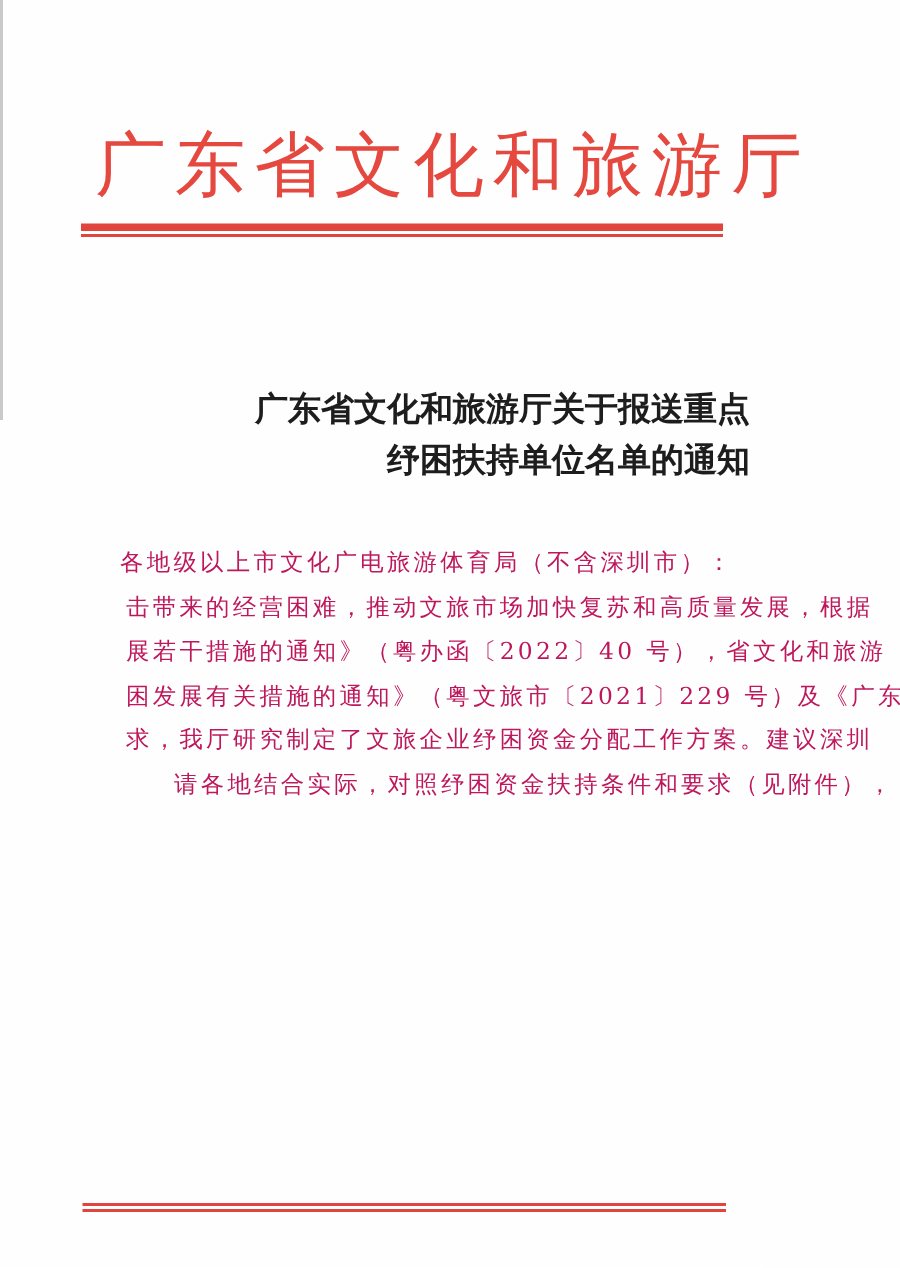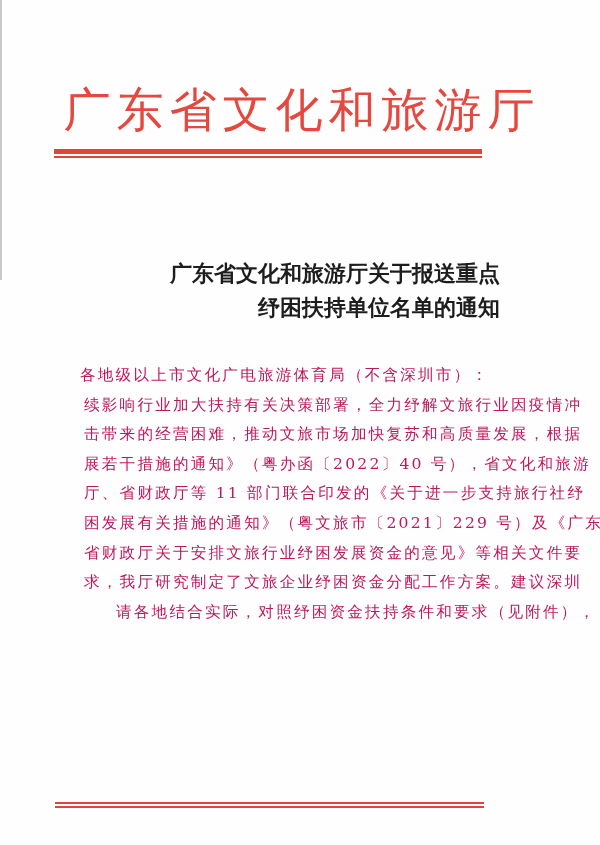--- a/index.html
+++ b/index.html
@@ -41,26 +41,23 @@
   <div class="rule-top-thin"></div>
 
   <div class="doc-title">
     <div>广东省文化和旅游厅关于报送重点</div>
     <div>纾困扶持单位名单的通知</div>
   </div>
 
   <div class="body">
     <div class="line" style="margin-left:-4px;">各地级以上市文化广电旅游体育局（不含深圳市）：</div>
     <div>
-      <div class="line">续影响行业加大扶持有关决策部署，全力纾解文旅行业因疫情冲</div>
       <div class="line">击带来的经营困难，推动文旅市场加快复苏和高质量发展，根据</div>
       <div class="line">展若干措施的通知》（粤办函〔2022〕40 号），省文化和旅游</div>
-      <div class="line">厅、省财政厅等 11 部门联合印发的《关于进一步支持旅行社纾</div>
       <div class="line">困发展有关措施的通知》（粤文旅市〔2021〕229 号）及《广东</div>
-      <div class="line">省财政厅关于安排文旅行业纾困发展资金的意见》等相关文件要</div>
       <div class="line">求，我厅研究制定了文旅企业纾困资金分配工作方案。建议深圳</div>
     </div>
     <div>
       <div class="line indent">请各地结合实际，对照纾困资金扶持条件和要求（见附件），</div>
     </div>
   </div>
 
   <div class="rule-bot-1"></div>
   <div class="rule-bot-2"></div>
 </div>

